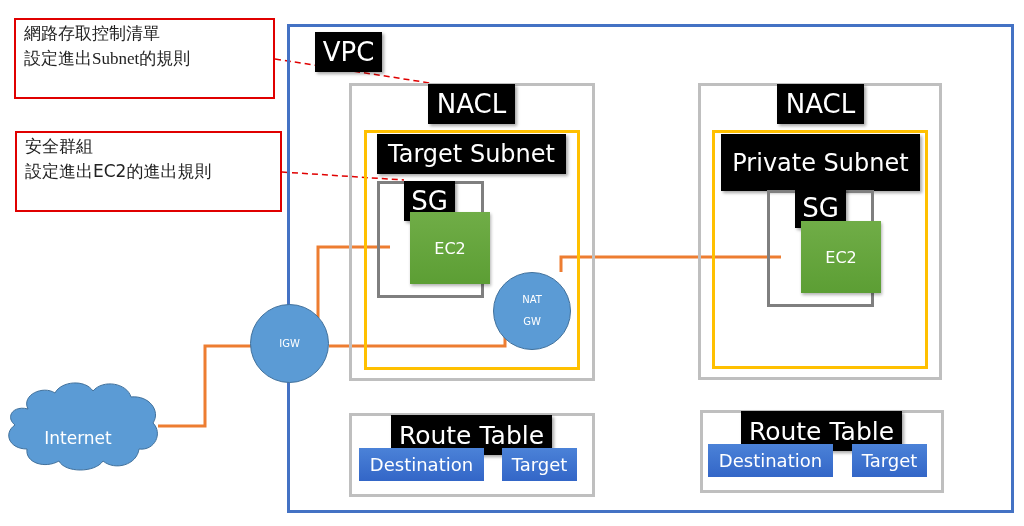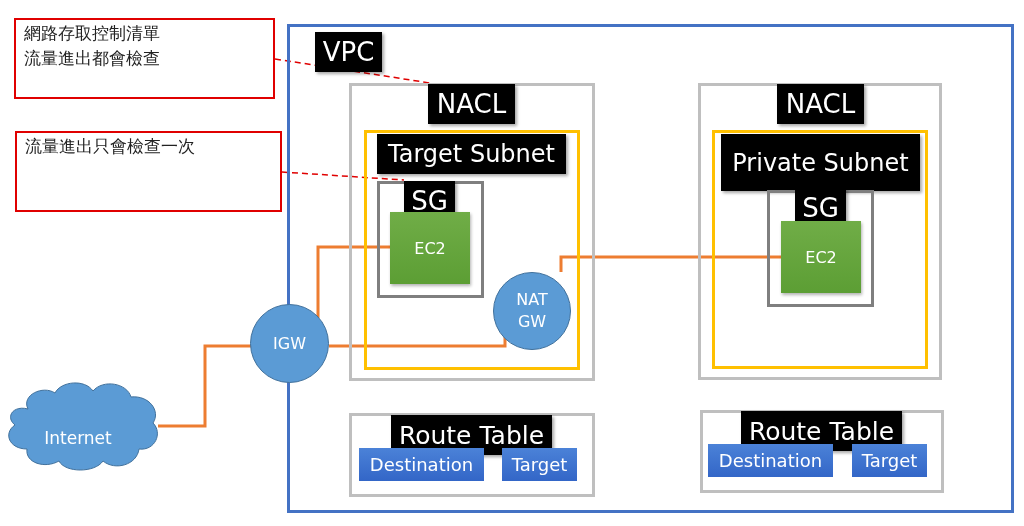--- a/index.html
+++ b/index.html
@@ -7,23 +7,23 @@
          font-family: "DejaVu Sans", "Liberation Sans", sans-serif; }
   .abs { position: absolute; box-sizing: border-box; }
   .tag { position: absolute; background: #000; color: #fff; box-shadow: 2px 2px 3px rgba(0,0,0,0.35);
          display: flex; align-items: center; justify-content: center; white-space: nowrap; box-sizing: border-box; margin-top: 21px; }
   .vpc-box { border: 3px solid #4472c4; }
   .nacl-box { border: 3px solid #bfbfbf; }
   .subnet-box { border: 3px solid #ffc000; }
   .sg-box { border: 3px solid #7f7f7f; }
   .rt-box { border: 3px solid #bfbfbf; }
   .ec2 { background: linear-gradient(#70ad47, #5c9e34); color: #fff; display: flex; align-items: center; justify-content: center;
-         font-size: 16px; box-shadow: 1px 2px 3px rgba(0,0,0,0.3); }
+         font-size: 16px; box-shadow: 1px 2px 3px rgba(0,0,0,0.3); margin-left: 20px; }
   .circle { border-radius: 50%; background: #5b9bd5; border: 1px solid #41719c; color: #fff; display: flex; align-items: center;
-            justify-content: center; text-align: center; font-size: 16px; line-height: 22px; }
+            justify-content: center; text-align: center; font-size: 10px; line-height: 22px; }
   .btn { background: linear-gradient(#4b82d8, #3366c7); color: #fff; display: flex; align-items: center; justify-content: center;
          font-size: 18px; }
   .note { border: 2px solid #e00000; background: #fff; color: #222; font-size: 17px; line-height: 25px; padding: 1px 0 0 8px; }
   svg.lines { position: absolute; left: 0; top: 0; }
 </style>
 </head>
 <body>
 
 <svg class="lines" width="1024" height="526">
 
@@ -34,24 +34,25 @@
 
   <polyline points="318,318 318,247 390,247" fill="none" stroke="#ed7d31" stroke-width="3"></polyline>
 
   <polyline points="329,346 505,346 505,332" fill="none" stroke="#ed7d31" stroke-width="3"></polyline>
 
   <polyline points="561,272 561,257 781,257" fill="none" stroke="#ed7d31" stroke-width="3"></polyline>
 </svg>
 
 <div class="abs note" style="left:14px; top:18px; width:261px; height:81px;font-family:Liberation Serif, serif;">
   <div>網路存取控制清單</div>
-  <div>流量進出都會檢查</div>
+  <div>設定進出Subnet的規則</div>
 </div>
 <div class="abs note" style="left:15px; top:131px; width:267px; height:81px;">
-  <div>流量進出只會檢查一次</div>
+  <div>安全群組</div>
+  <div>設定進出EC2的進出規則</div>
 </div>
 
 <div class="abs vpc-box" style="left:287px; top:24px; width:727px; height:489px;"></div>
 <div class="tag" style="left:315px; top:11px; width:67px; height:40px; font-size:26px;">VPC</div>
 
 <div class="abs nacl-box" style="left:349px; top:83px; width:246px; height:298px;"></div>
 <div class="tag" style="left:428px; top:63px; width:87px; height:40px; font-size:26px;">NACL</div>
 
 <div class="abs subnet-box" style="left:364px; top:130px; width:216px; height:240px;"></div>
 <div class="tag" style="left:377px; top:113px; width:189px; height:40px; font-size:24px;">Target Subnet</div>

